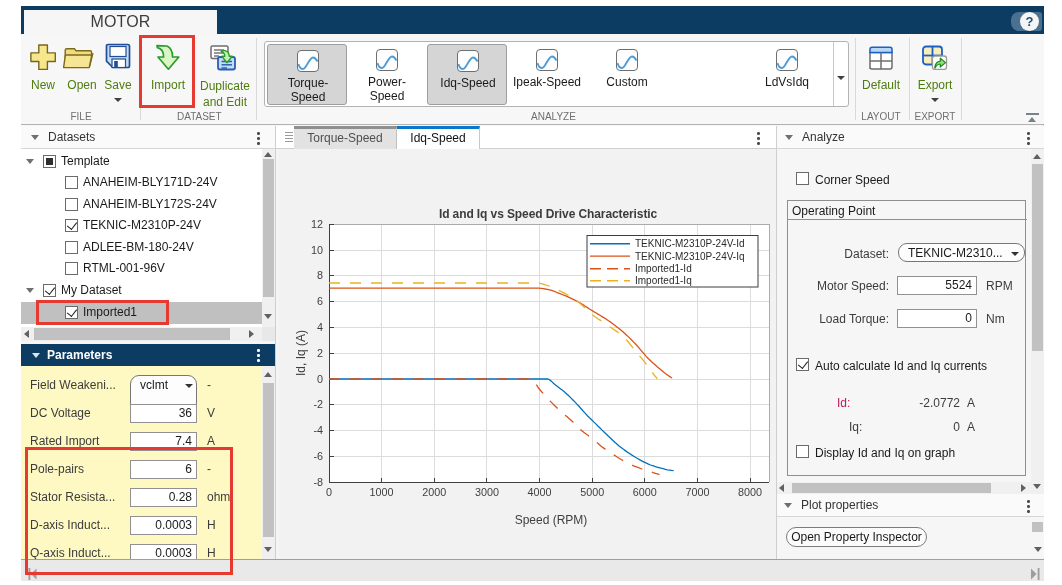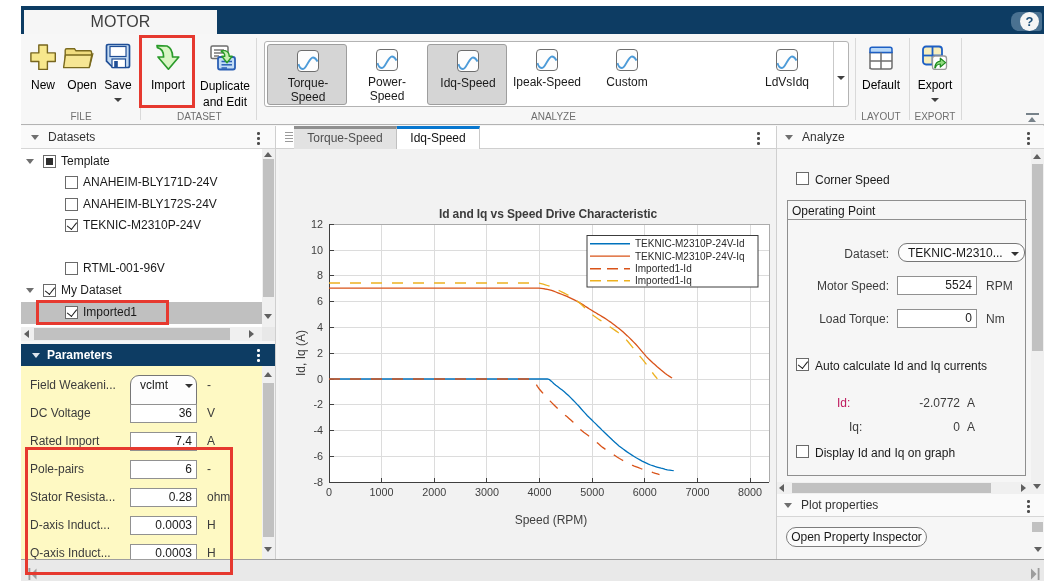--- a/index.html
+++ b/index.html
@@ -8,21 +8,21 @@
 .abs { position:absolute; }
 
 #titlebar { position:absolute; left:0; top:0; width:1023px; height:28px; background:#0d3c63; }
 #apptab { position:absolute; left:3px; top:4px; width:193px; height:24px; background:#f6f6f6; color:#3d3d3d; font-size:16px; letter-spacing:0.1px; line-height:24px; text-align:center; }
 #helpbtn { position:absolute; right:2px; top:6px; width:31px; height:19px; background:#4a7191; border-radius:8px 3px 3px 8px; }
 #helpbtn .circ { position:absolute; left:9px; top:0px; width:19px; height:19px; background:#f5f5f5; border-radius:50%; color:#1b4d77; font-weight:bold; font-size:13px; text-align:center; line-height:19px; }
 
 #toolstrip { position:absolute; left:0; top:28px; width:1023px; height:91px; background:#f7f7f7; border-bottom:1px solid #b3b3b3; }
 .tsdiv { position:absolute; top:4px; bottom:4px; width:1px; background:#d9d9d9; }
 .seclabel { position:absolute; bottom:2px; font-size:10px; color:#6f6f6f; text-align:center; }
-.tbtn-label { position:absolute; font-size:12px; color:#000000; text-align:center; white-space:nowrap; }
+.tbtn-label { position:absolute; font-size:12px; color:#4d7c0f; text-align:center; white-space:nowrap; }
 .dropcaret { position:absolute; width:0; height:0; border-left:4px solid transparent; border-right:4px solid transparent; border-top:4px solid #404040; }
 
 #gallery { position:absolute; left:243px; top:7px; width:585px; height:66px; background:#ffffff; border:1px solid #b3b3b3; border-radius:3px; }
 .gitem { position:absolute; top:2px; width:80px; height:61px; }
 .gitem.sel { background:#d5d5d5; border:1px solid #9e9e9e; border-radius:3px; }
 .gicon { position:absolute; left:29px; top:5px; width:22px; height:22px; background:#fdfdfd; border:1.3px solid #6e6e6e; border-radius:4px; }
 .glabel { position:absolute; left:0; width:80px; top:31px; font-size:12px; color:#1a1a1a; text-align:center; line-height:14px; }
 
 .phdr { position:absolute; height:23px; background:#fafafa; border-bottom:1px solid #d6d6d6; font-size:12px; color:#333; }
 .caret { position:absolute; width:0; height:0; border-left:4px solid transparent; border-right:4px solid transparent; border-top:5px solid #6f6f6f; }
@@ -205,20 +205,24 @@
         <div class="cb" style="left:44px;top:4px;"></div>
         <div class="abs" style="left:62px;top:3px;">ANAHEIM-BLY171D-24V</div>
       </div>
       <div class="treerow" style="top:45px;">
         <div class="cb" style="left:44px;top:4px;"></div>
         <div class="abs" style="left:62px;top:3px;">ANAHEIM-BLY172S-24V</div>
       </div>
       <div class="treerow" style="top:66px;">
         <div class="cb checked" style="left:44px;top:4px;"></div>
         <div class="abs" style="left:62px;top:3px;">TEKNIC-M2310P-24V</div>
+      </div>
+      <div class="treerow" style="top:88px;">
+        <div class="cb" style="left:44px;top:4px;"></div>
+        <div class="abs" style="left:62px;top:3px;">ADLEE-BM-180-24V</div>
       </div>
       <div class="treerow" style="top:109px;">
         <div class="cb" style="left:44px;top:4px;"></div>
         <div class="abs" style="left:62px;top:3px;">RTML-001-96V</div>
       </div>
       <div class="treerow" style="top:131px;">
         <div class="caret" style="left:5px;top:8px;"></div>
         <div class="cb checked" style="left:22px;top:4px;"></div>
         <div class="abs" style="left:40px;top:3px;">My Dataset</div>
       </div>

